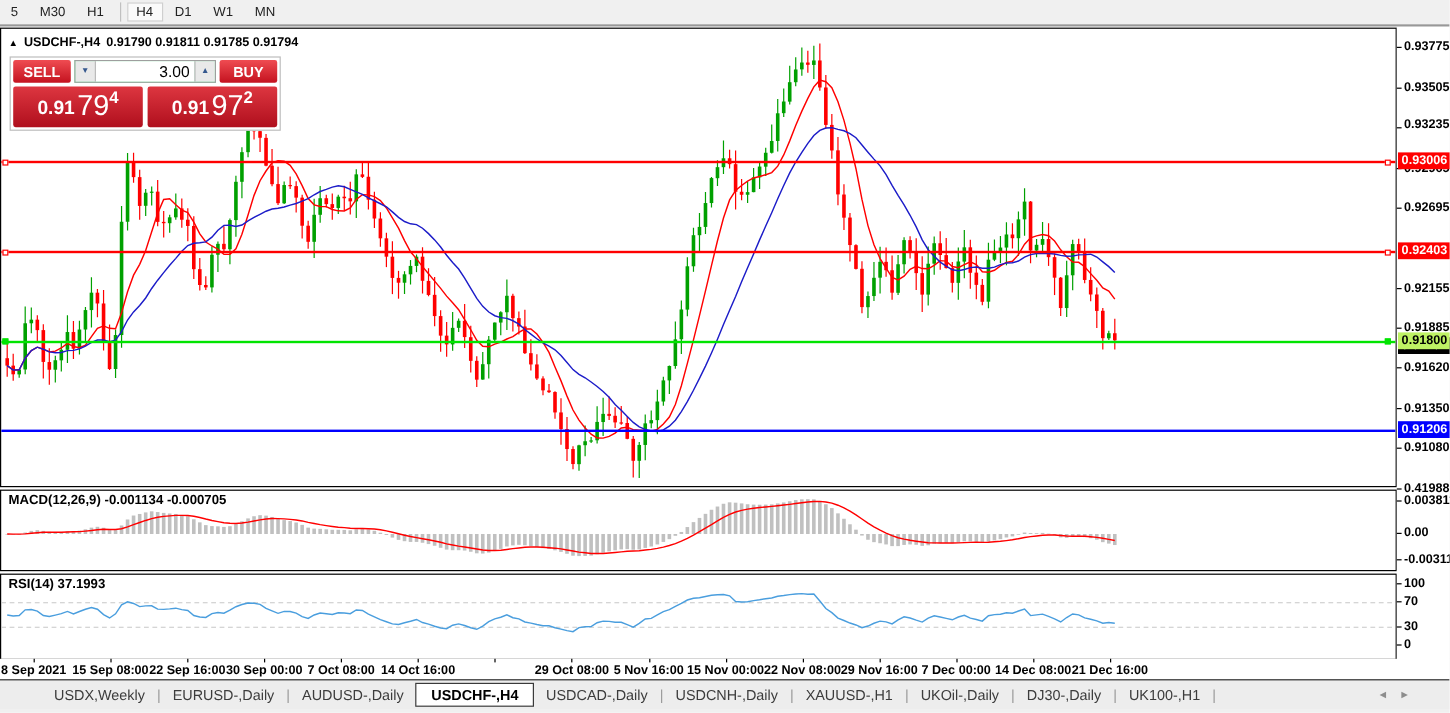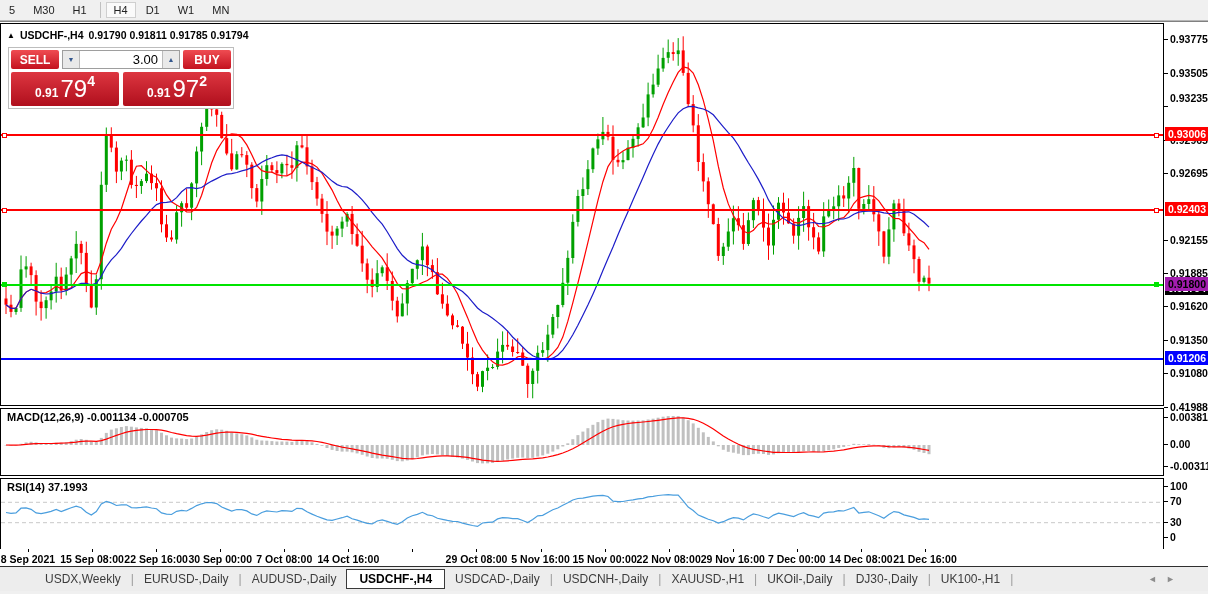--- a/index.html
+++ b/index.html
@@ -31,21 +31,21 @@
          font-weight:700;display:flex;align-items:center;justify-content:center;border-radius:2px;}
   .spin{flex:1;display:flex;border:1px solid #9e9e9e;background:#86efac;}
   .spinbtn{width:16px;background:#e9e9e9;border-right:1px solid #bbb;color:#35588e;font-size:7px;
            display:flex;align-items:center;justify-content:center;}
   .spinbtn.up{border-right:none;border-left:1px solid #bbb;}
   .spin input{flex:1;border:none;outline:none;text-align:right;font-size:13px;padding-right:4px;width:60px;
               font-family:"Liberation Sans",sans-serif;}
   .ocrow2{display:flex;gap:4px;margin-top:3px;height:34px;}
   .tile{flex:1;background:linear-gradient(#dd3640,#b00f1d);color:#fff;display:flex;align-items:flex-end;
         justify-content:center;border-radius:2px;padding-bottom:2px;}
-  .tile .small{font-size:12px;font-weight:700;margin:0 2px 4px 0;}
+  .tile .small{font-size:16px;font-weight:700;margin:0 2px 4px 0;}
   .tile .big{font-size:24px;font-weight:400;line-height:30px;}
   .tile .sup{font-size:14px;font-weight:700;align-self:flex-start;margin-top:1px;}
   
   .hline{position:absolute;left:0;width:1162px;height:2px;z-index:3;}
   .handle{position:absolute;width:5px;height:5px;z-index:4;box-sizing:border-box;}
   
   .axiscol{position:absolute;left:1164px;top:1px;width:44px;height:526px;background:#fff;}
   .tick{position:absolute;left:6px;font-size:10.5px;font-weight:700;color:#000;height:14px;line-height:14px;}
   .tickdash{position:absolute;left:0;width:4px;height:1px;background:#000;}
   .chip{position:absolute;left:1px;min-width:40px;height:14px;line-height:14px;font-size:10.5px;
@@ -714,21 +714,21 @@
         </svg>
       </div>
   </div>
 
   <div class="axiscol" id="axiscol">
       <div class="tickdash" style="top: 16.1185px;"></div>
       <div class="tick" style="top: 9.11848px;">0.93775</div>
       <div class="tickdash" style="top: 49.5953px;"></div>
       <div class="tick" style="top: 42.5953px;">0.93505</div>
       <div class="tickdash" style="top: 83.0722px;"></div>
-      <div class="tick" style="top: 68px;">0.93235</div>
+      <div class="tick" style="top: 74px;">0.93235</div>
       <div class="tickdash" style="top: 116.549px;"></div>
       <div class="tick" style="top: 109.549px;">0.92965</div>
       <div class="tickdash" style="top: 150.026px;"></div>
       <div class="tick" style="top: 143.026px;">0.92695</div>
       <div class="tickdash" style="top: 216.98px;"></div>
       <div class="tick" style="top: 209.98px;">0.92155</div>
       <div class="tickdash" style="top: 250.456px;"></div>
       <div class="tick" style="top: 243.456px;">0.91885</div>
       <div class="tickdash" style="top: 283.313px;"></div>
       <div class="tick" style="top: 276.313px;">0.91620</div>
@@ -748,21 +748,21 @@
       <div class="tick" style="top: 456px;">100</div>
       <div class="tickdash" style="top: 478.3px;"></div>
       <div class="tick" style="top: 471.3px;">70</div>
       <div class="tickdash" style="top: 498.7px;"></div>
       <div class="tick" style="top: 491.7px;">30</div>
       <div class="tickdash" style="top: 514px;"></div>
       <div class="tick" style="top: 507px;">0</div>
       <div class="chip" style="top: 257.739px; background: rgb(0, 0, 0); color: rgb(255, 255, 255); z-index: 2;">0.91794</div>
       <div class="chip" style="top: 104.466px; background: rgb(255, 0, 0); color: rgb(255, 255, 255);">0.93006</div>
       <div class="chip" style="top: 179.23px; background: rgb(255, 0, 0); color: rgb(255, 255, 255);">0.92403</div>
-      <div class="chip" style="top: 253.995px; background: #a21caf; color: rgb(0, 0, 0);">0.91800</div>
+      <div class="chip" style="top: 253.995px; background: #bef264; color: rgb(0, 0, 0);">0.91800</div>
       <div class="chip" style="top: 327.645px; background: rgb(0, 0, 255); color: rgb(255, 255, 255);">0.91206</div>
     </div>
 
   <div class="datestrip" id="datestrip">
       <div class="dtick" style="left: 28px;"></div>
       <div class="dlabel" style="left: 28px;">8 Sep 2021</div>
       <div class="dtick" style="left: 92.07px;"></div>
       <div class="dlabel" style="left: 92.07px;">15 Sep 08:00</div>
       <div class="dtick" style="left: 156.14px;"></div>
       <div class="dlabel" style="left: 156.14px;">22 Sep 16:00</div>

